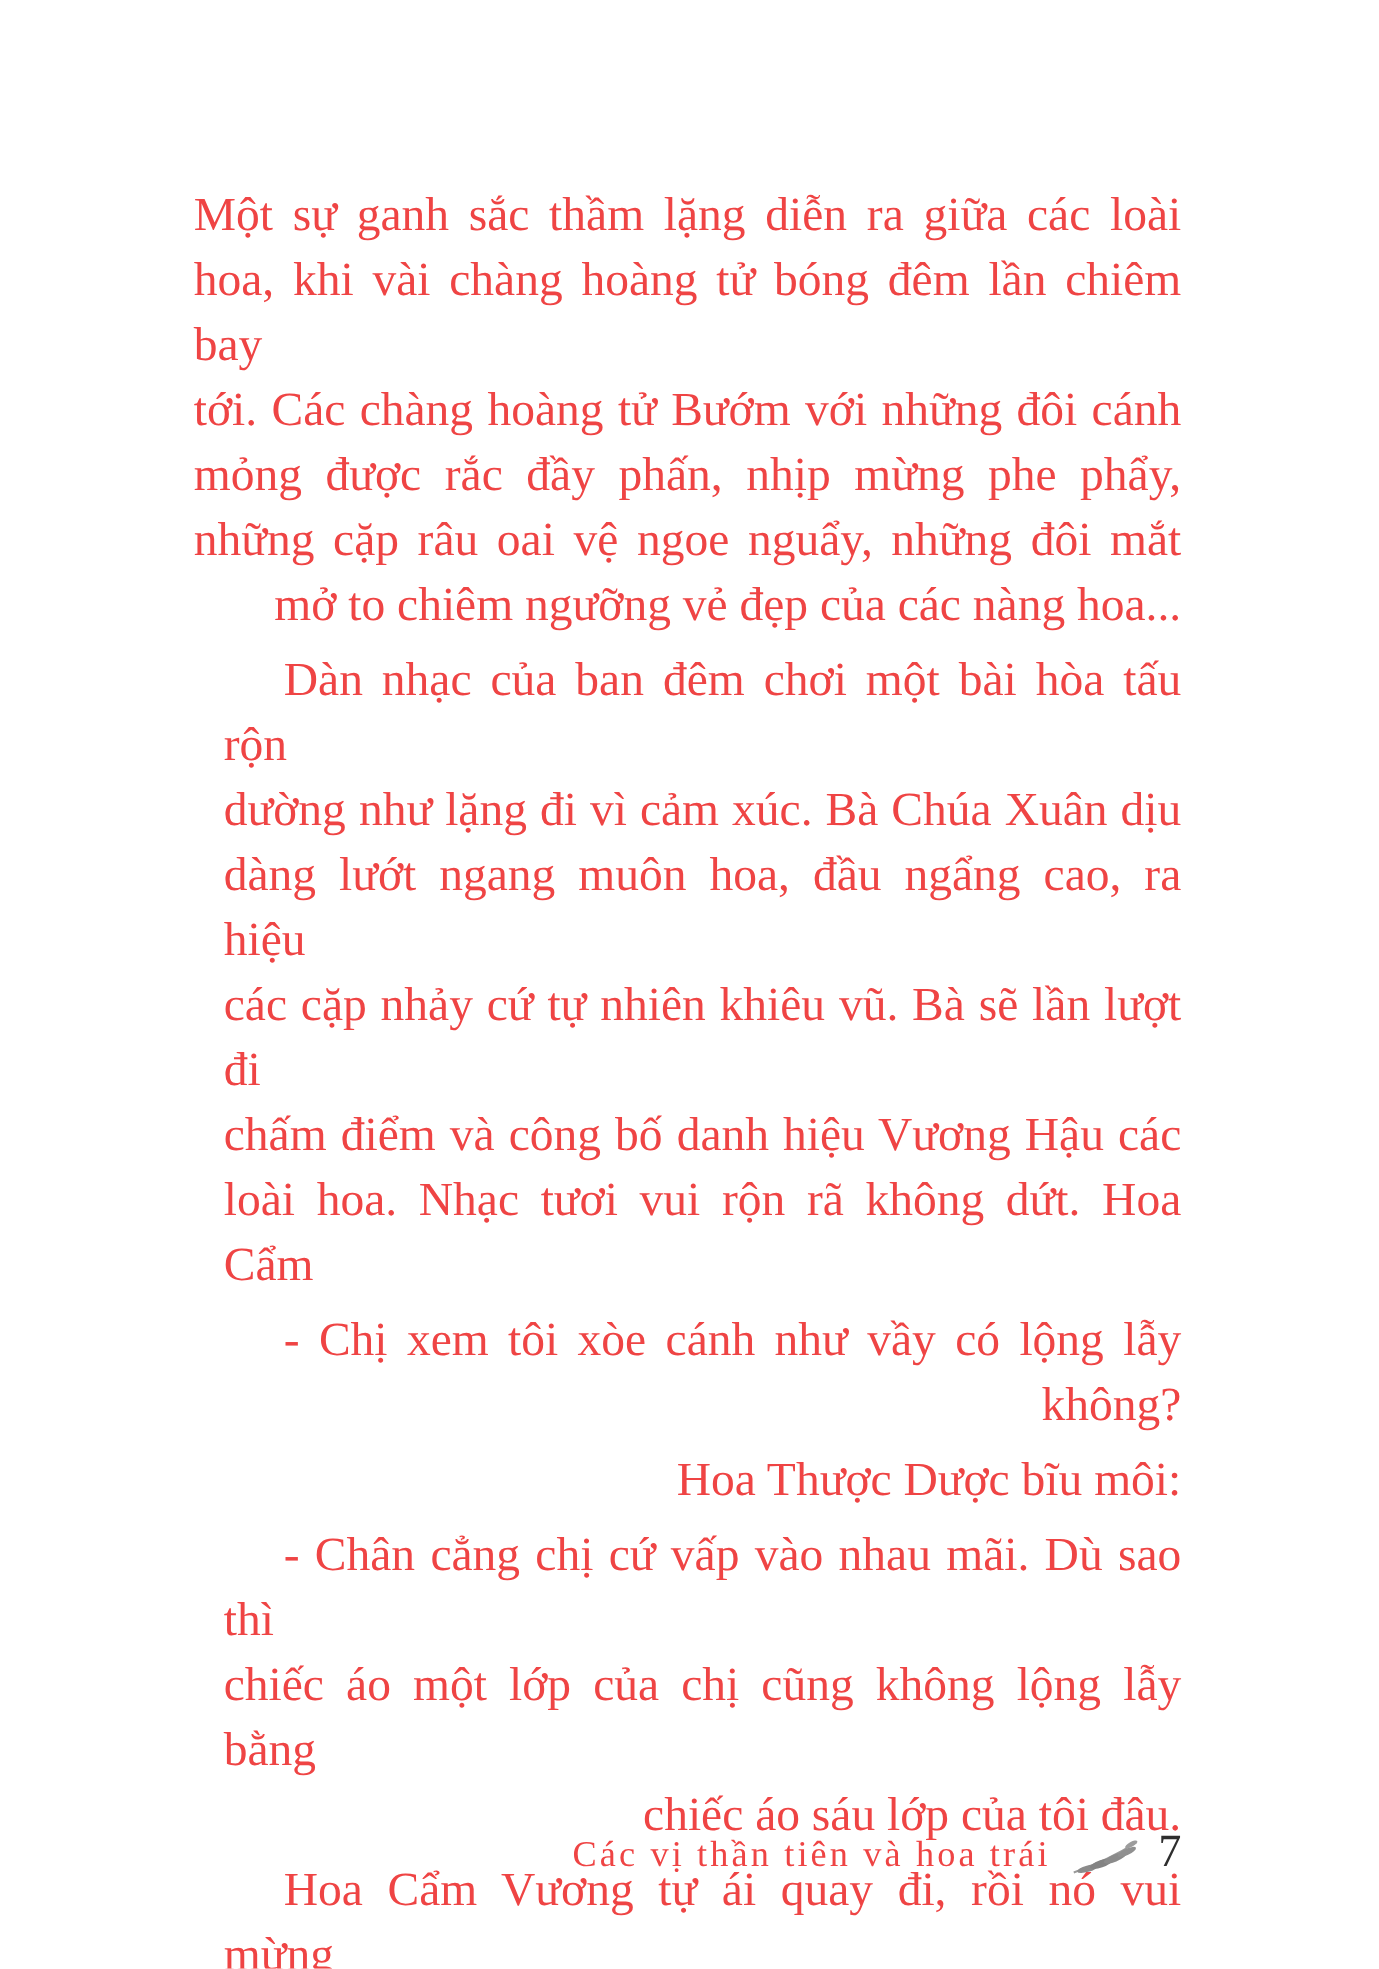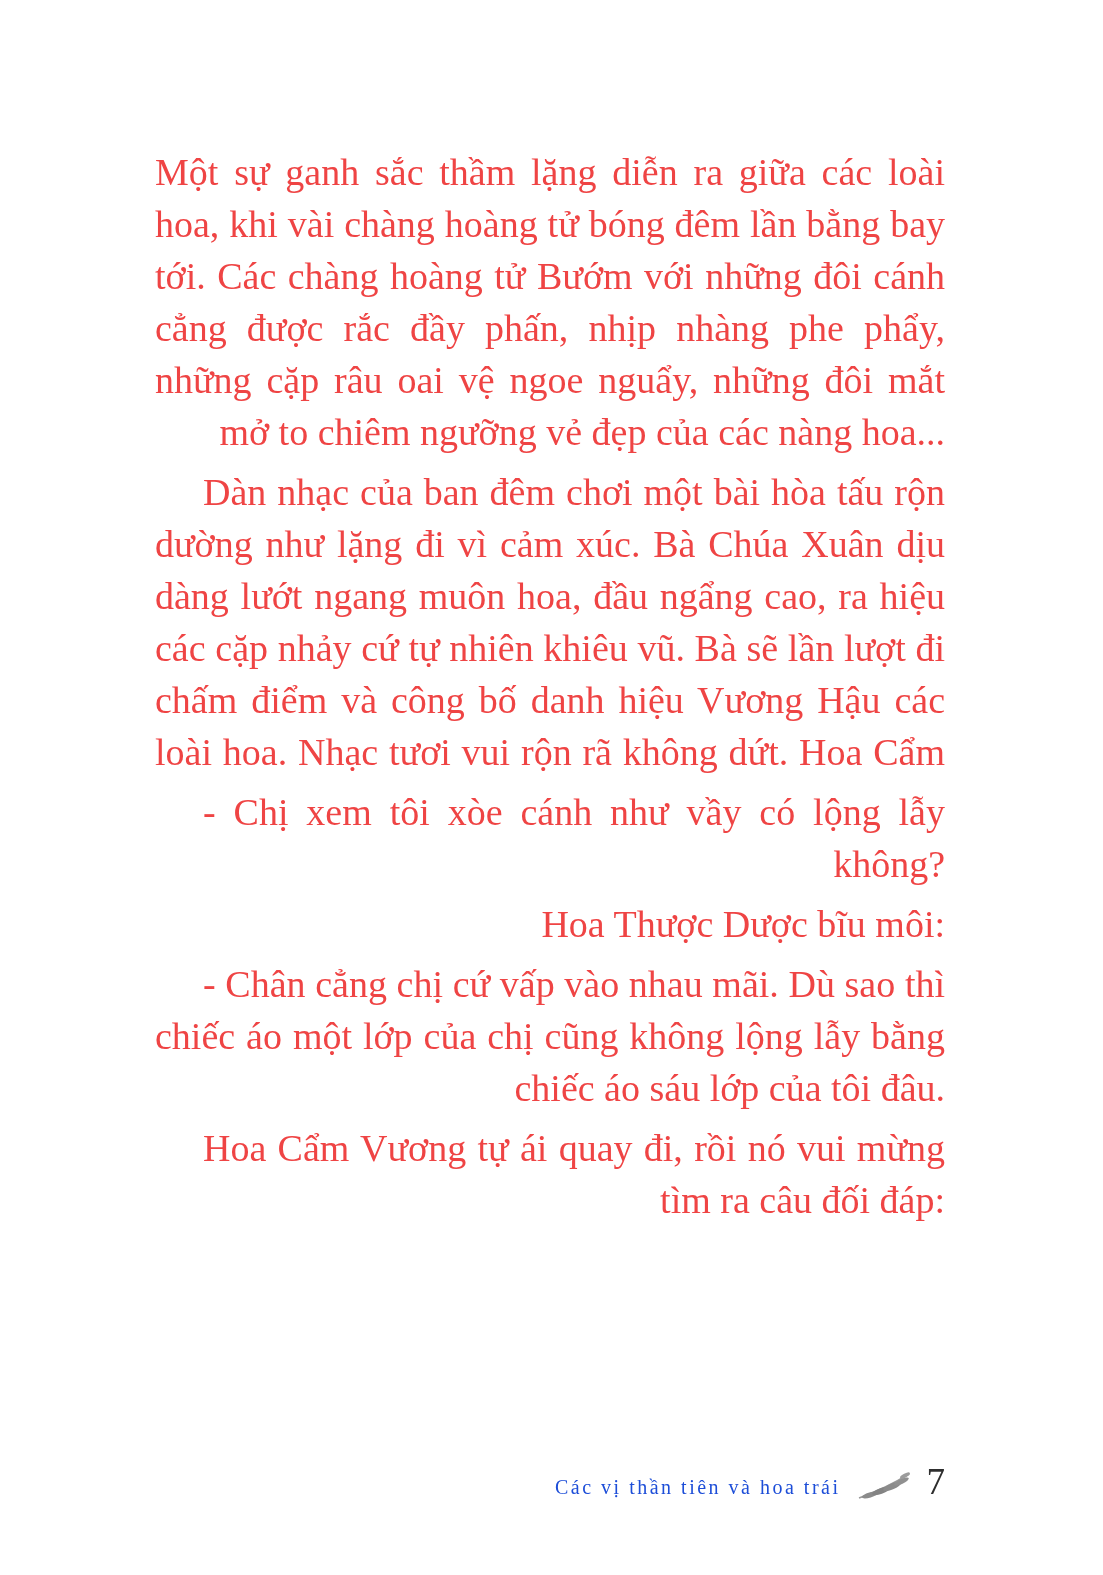--- a/index.html
+++ b/index.html
@@ -19,20 +19,21 @@
     position: absolute;
     left: 155px;
     top: 146px;
     width: 790px;
     font-size: 38px;
     line-height: 52px;
     color: #ef4444;
   }
   .para + .para {
     margin-top: 8px;
+    margin-left: 24px;
   }
   .line {
     text-align: right;
   }
   .line.jl {
     text-align: justify;
     text-align-last: justify;
   }
   .line.indent {
     text-indent: 48px;
@@ -40,46 +41,46 @@
   .footer {
     position: absolute;
     top: 1460px;
     right: 158px;
     display: flex;
     align-items: baseline;
     gap: 16px;
     white-space: nowrap;
   }
   .running-title {
-    font-size: 20px;
+    font-size: 29px;
     letter-spacing: 2.5px;
-    color: #1d4ed8;
+    color: #ef4444;
   }
   .leaf-ornament {
     width: 54px;
     height: 34px;
     align-self: center;
     transform: translateY(4px);
   }
   .page-number {
     font-size: 37px;
     color: #2e2e2e;
   }
 </style>
 </head>
 <body>
 
 <div class="page">
 
   <div class="text-block">
       <div class="para">
         <div class="line jl">Một sự ganh sắc thầm lặng diễn ra giữa các loài</div>
-        <div class="line jl">hoa, khi vài chàng hoàng tử bóng đêm lần bằng bay</div>
+        <div class="line jl">hoa, khi vài chàng hoàng tử bóng đêm lần chiêm bay</div>
         <div class="line jl">tới. Các chàng hoàng tử Bướm với những đôi cánh</div>
-        <div class="line jl">cẳng được rắc đầy phấn, nhịp nhàng phe phẩy,</div>
+        <div class="line jl">mỏng được rắc đầy phấn, nhịp mừng phe phẩy,</div>
         <div class="line jl">những cặp râu oai vệ ngoe nguẩy, những đôi mắt</div>
         <div class="line">mở to chiêm ngưỡng vẻ đẹp của các nàng hoa...</div>
       </div>
       <div class="para">
         <div class="line jl indent">Dàn nhạc của ban đêm chơi một bài hòa tấu rộn</div>
         <div class="line jl">dường như lặng đi vì cảm xúc. Bà Chúa Xuân dịu</div>
         <div class="line jl">dàng lướt ngang muôn hoa, đầu ngẩng cao, ra hiệu</div>
         <div class="line jl">các cặp nhảy cứ tự nhiên khiêu vũ. Bà sẽ lần lượt đi</div>
         <div class="line jl">chấm điểm và công bố danh hiệu Vương Hậu các</div>
         <div class="line jl">loài hoa. Nhạc tươi vui rộn rã không dứt. Hoa Cẩm</div>

